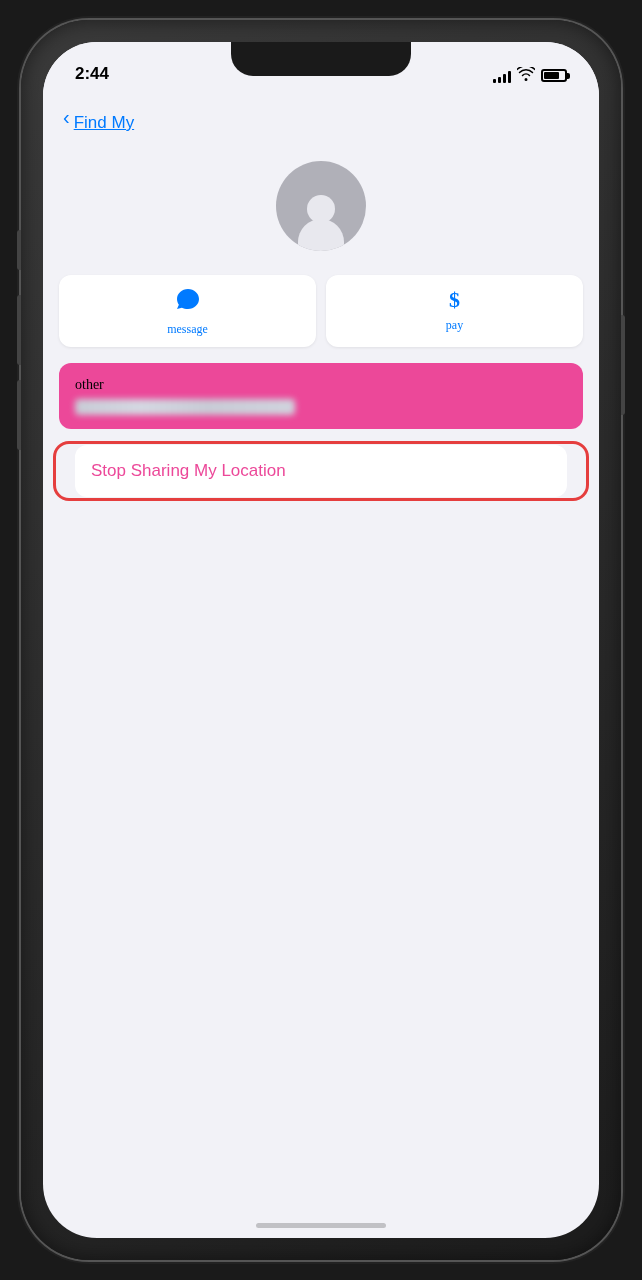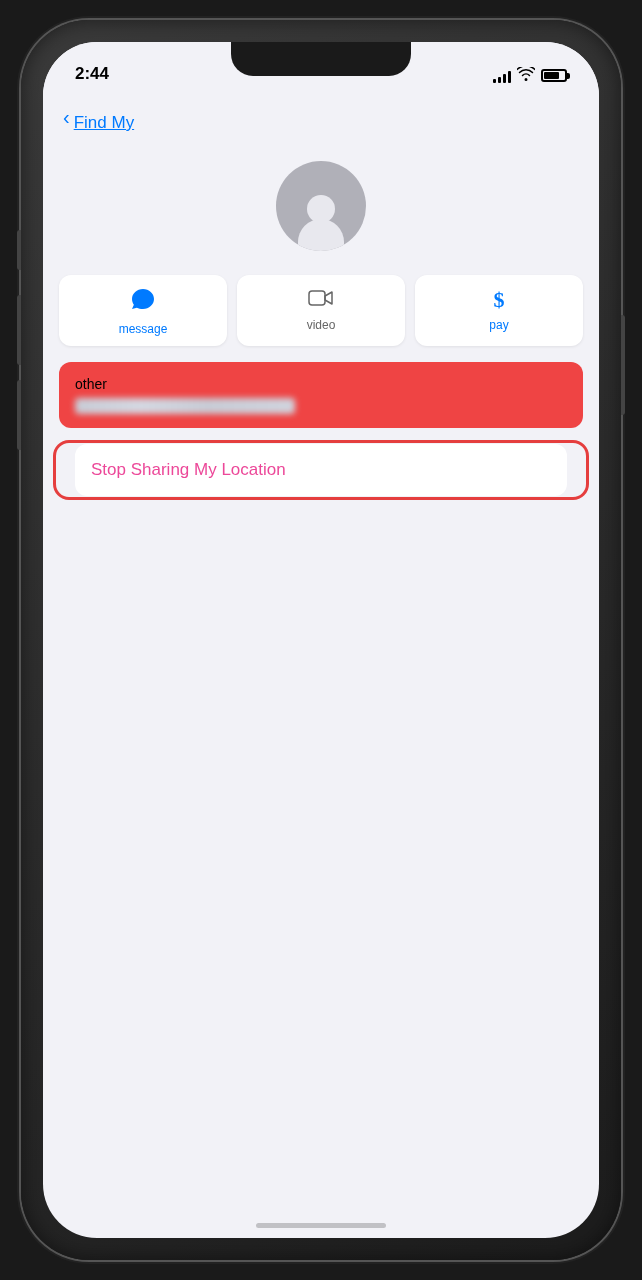--- a/index.html
+++ b/index.html
@@ -265,32 +265,34 @@
     }
 
     .action-btn-icon {
       font-size: 22px;
       margin-bottom: 5px;
     }
 
     .action-btn-label {
       font-size: 12px;
       color: #666;
+      font-family: Liberation Serif, serif;
     }
 
     .action-btn-label.blue {
       color: #007aff;
     }
 
     
     .info-card {
-      background: #ef4444;
+      background: #ec4899;
       margin: 0 16px 16px;
       border-radius: 12px;
       padding: 14px 16px;
+      font-family: Liberation Serif, serif;
     }
 
     .info-label {
       font-size: 14px;
       color: #000;
       margin-bottom: 6px;
     }
 
     .info-blurred {
       height: 16px;
@@ -404,29 +406,20 @@
         <div class="action-btn">
           <span class="action-btn-icon">
             <svg width="26" height="24" viewBox="0 0 26 24" fill="none">
               <path d="M13 2C6.925 2 2 6.477 2 12c0 2.136.69 4.112 1.857 5.715L2 22l4.857-1.233C8.456 21.557 10.672 22 13 22c6.075 0 11-4.477 11-10S19.075 2 13 2z" fill="#007aff"></path>
             </svg>
           </span>
           <span class="action-btn-label blue">message</span>
         </div>
 
 
-        <div class="action-btn">
-          <span class="action-btn-icon">
-            <svg width="26" height="18" viewBox="0 0 26 18" fill="none">
-              <rect x="1" y="2" width="16" height="14" rx="3" stroke="#666" stroke-width="1.5" fill="none"></rect>
-              <path d="M17 7l7-4v12l-7-4V7z" stroke="#666" stroke-width="1.5" stroke-linejoin="round" fill="none"></path>
-            </svg>
-          </span>
-          <span class="action-btn-label">video</span>
-        </div>
 
 
         <div class="action-btn">
           <span class="action-btn-icon" style="color:#007aff; font-size:22px; font-weight:700; font-family:serif;">$</span>
           <span class="action-btn-label blue">pay</span>
         </div>
       </div>
 
       <div class="info-card">
         <div class="info-label">other</div>

